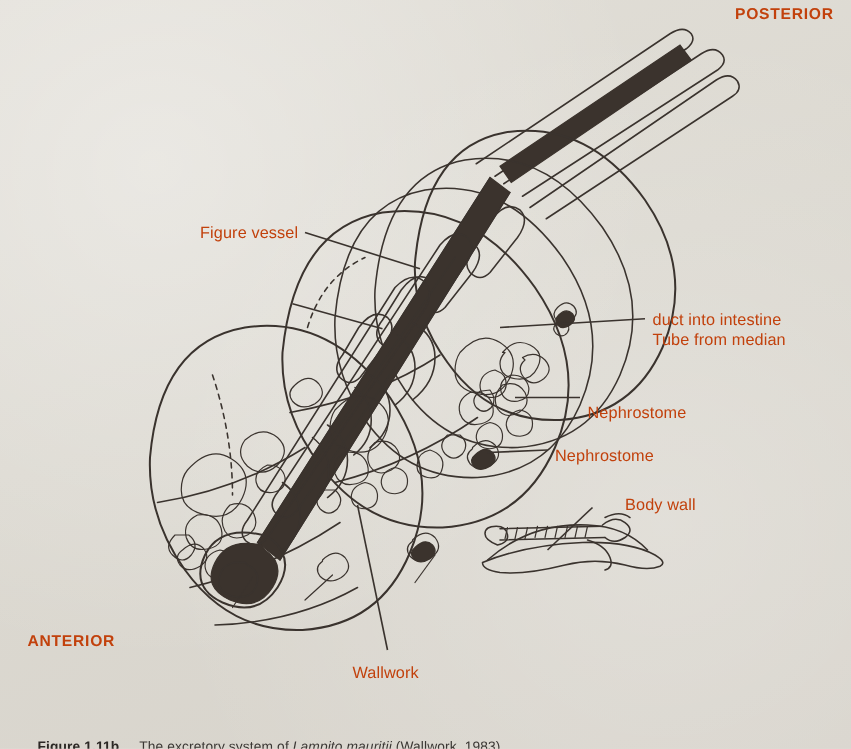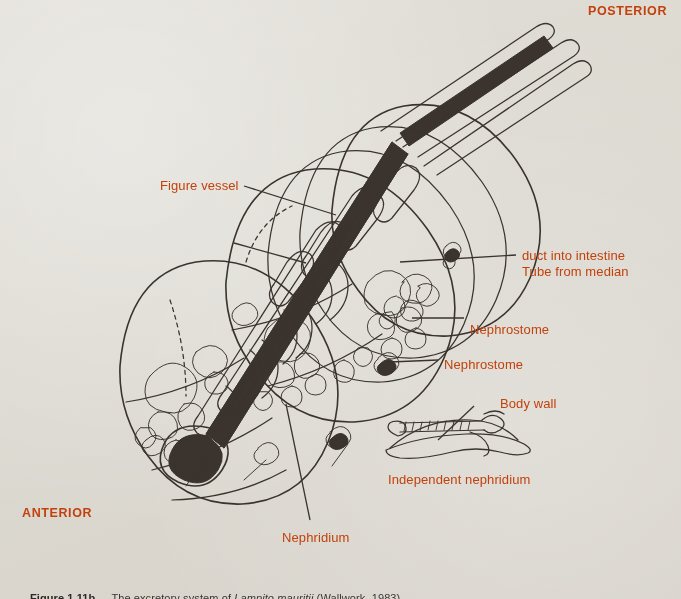--- a/index.html
+++ b/index.html
@@ -220,20 +220,19 @@
   <div class="lbl" style="left:160px;top:178px;">Figure vessel</div>
 
   <div style="position:absolute;left:522px;top:248px;">
     <div class="lbl" style="position:static;">duct into intestine</div>
     <div class="lbl" style="position:static;">Tube from median</div>
   </div>
 
   <div class="lbl" style="left:470px;top:322px;">Nephrostome</div>
   <div class="lbl" style="left:444px;top:357px;">Nephrostome</div>
   <div class="lbl" style="left:500px;top:396px;text-align:center;">Body wall</div>
-  <div class="lbl" style="left:388px;top:472px;">Independent nephridium</div>
-  <div class="lbl" style="left:282px;top:530px;">Nephridium</div>
+  <div class="lbl" style="left:282px;top:530px;">Wallwork</div>
 
   <div class="caption">
     <b>Figure 1.11b</b><span class="gap"></span><span>The excretory system of </span><i>Lampito mauritii</i><span> (Wallwork, 1983).</span>
   </div>
 
 </div>
 
 </body></html>

